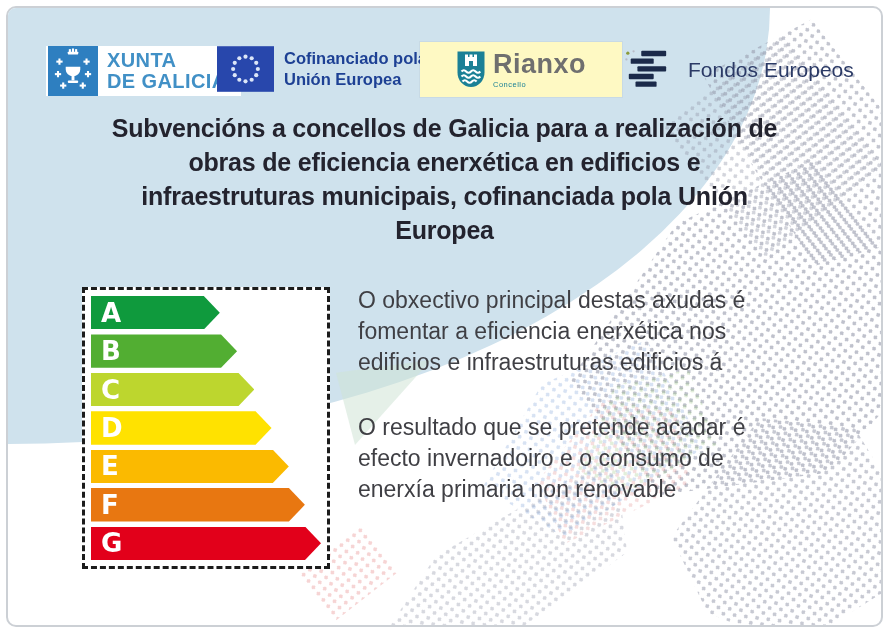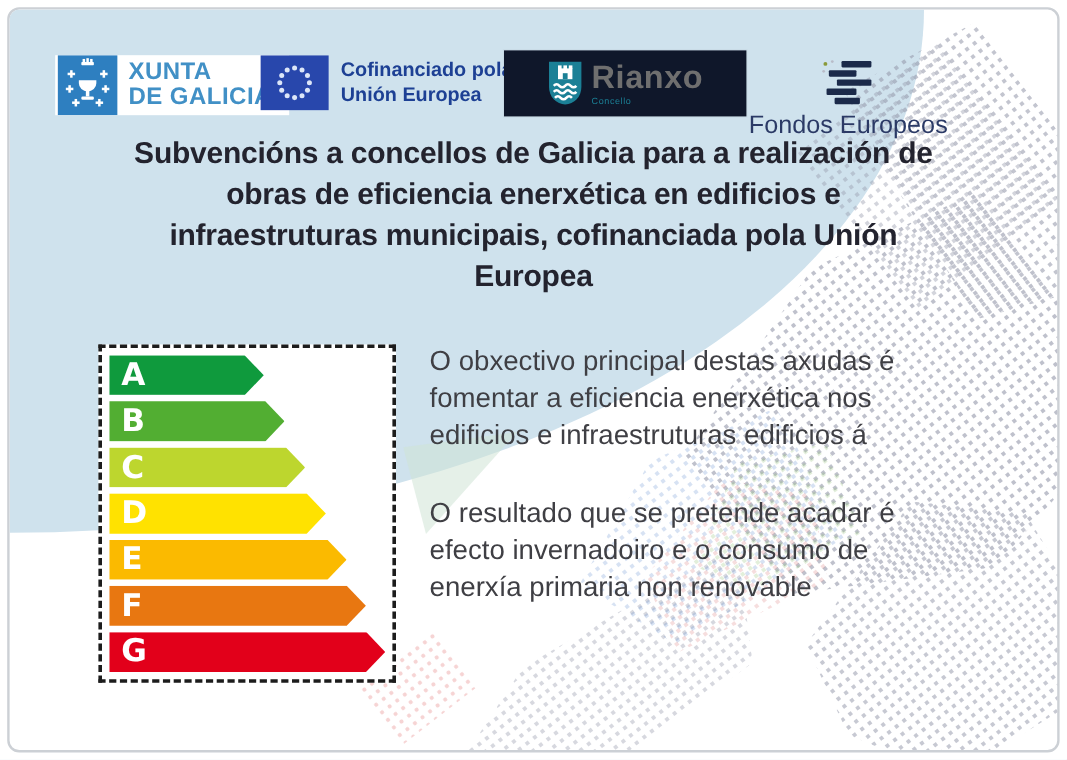--- a/index.html
+++ b/index.html
@@ -22,26 +22,26 @@
 
   
   .xunta-strip{position:absolute;left:38px;top:38px;height:50px;background:#fff;display:flex;align-items:center;padding:0 14px 0 2px;z-index:2;}
   .xunta-strip svg{display:block;}
   .xg-bg{fill:var(--xunta-blue);}
   .xunta-text{margin-left:9px;font-weight:bold;font-size:20px;line-height:1.05;color:var(--xunta-text-blue);letter-spacing:.4px;}
   .eu-block{position:absolute;left:209px;top:37px;display:flex;align-items:center;z-index:2;}
   .eu-flag-bg{fill:var(--eu-flag-blue);}
   .eu-star{fill:var(--eu-star);}
   .eu-text{margin-left:10px;font-weight:bold;font-size:16.5px;line-height:1.3;color:var(--eu-text-blue);}
-  .rianxo-card{position:absolute;left:412px;top:34px;width:202px;height:55px;background:#0f172a;display:flex;align-items:center;justify-content:center;gap:7px;z-index:2;box-shadow:0 0 0 1px rgba(0,0,0,0.03);}
+  .rianxo-card{position:absolute;left:412px;top:34px;width:202px;height:55px;background:#fef9c3;display:flex;align-items:center;justify-content:center;gap:7px;z-index:2;box-shadow:0 0 0 1px rgba(0,0,0,0.03);}
   .rx-shield{fill:var(--rianxo-teal);}
   .rx-door{fill:var(--rianxo-teal);}
   .rianxo-name{font-weight:bold;font-size:27px;line-height:1;color:var(--rianxo-gray);letter-spacing:.5px;}
   .rianxo-sub{font-size:7.5px;color:var(--rianxo-teal);margin-top:2px;letter-spacing:.5px;}
-  .fondos-block{position:absolute;left:616px;top:40px;display:flex;align-items:center;gap:1px;z-index:2;flex-direction:column;}
+  .fondos-block{position:absolute;left:616px;top:40px;display:flex;align-items:center;gap:18px;z-index:2;}
   .fe-bar{fill:var(--fondos-navy);}
   .fondos-text{font-size:21px;color:var(--fondos-text);}
 
   
   .title{position:absolute;top:103px;left:0;right:0;text-align:center;font-weight:bold;font-size:25px;line-height:34px;color:var(--title-text);letter-spacing:-0.2px;z-index:2;}
   .title span{display:block;white-space:nowrap;}
 
   
   .energy-box{position:absolute;left:74px;top:279px;width:248px;height:282px;box-sizing:border-box;border:3px dashed #1c1c1c;background:#fff;padding:6px;display:flex;flex-direction:column;gap:5px;z-index:2;}
   .band{height:34px;display:flex;align-items:center;clip-path:polygon(0 0,calc(100% - 16px) 0,100% 50%,calc(100% - 16px) 100%,0 100%);}

